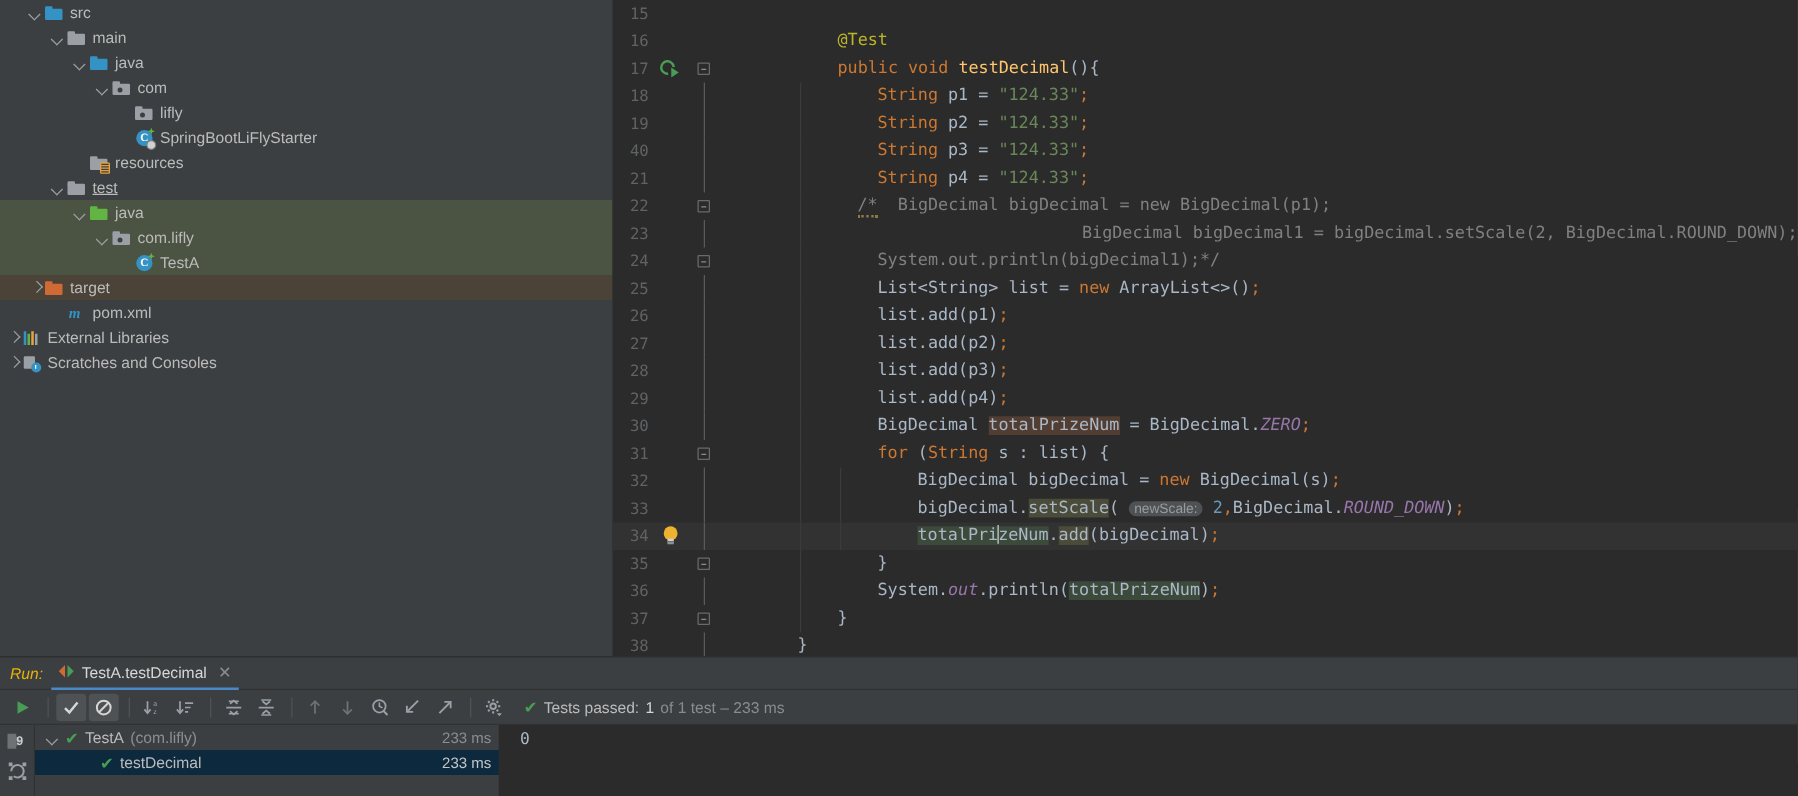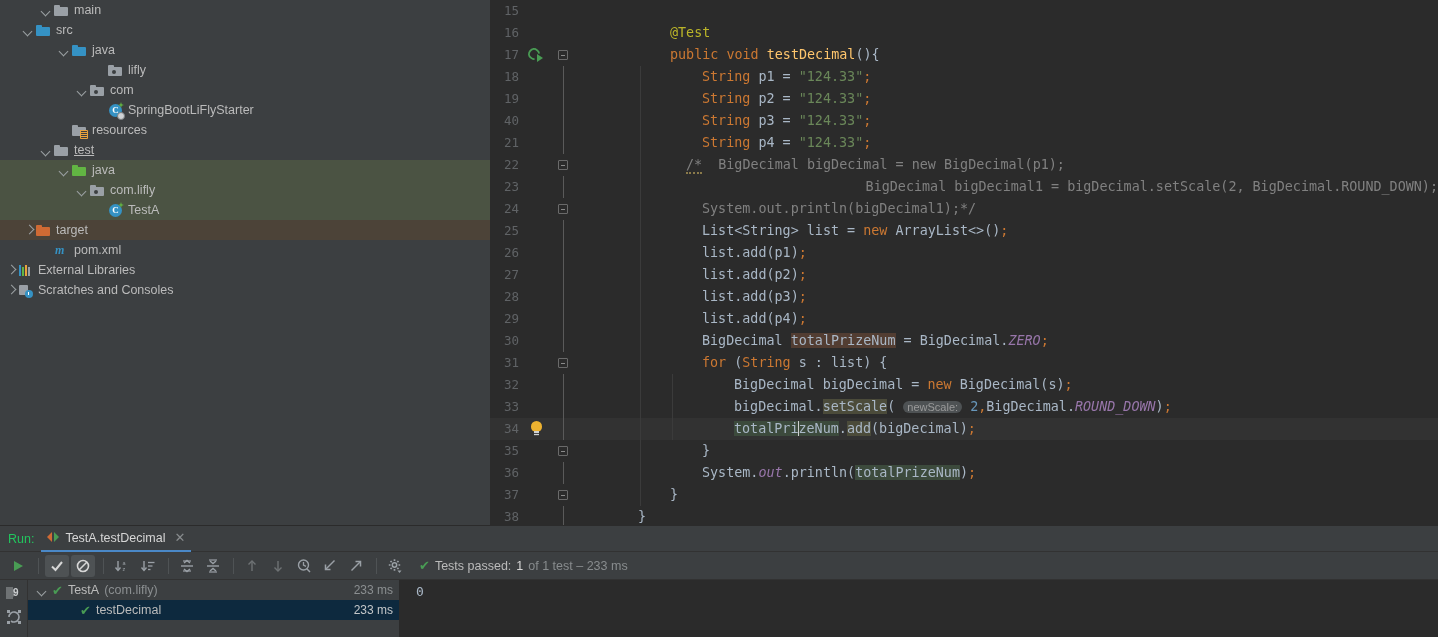--- a/index.html
+++ b/index.html
@@ -247,21 +247,21 @@
     width: 1438px; height: 112px;
     background: #3c3f41;
     border-top: 1px solid #2b2b2b;
   }
   #run-tabbar {
     position: relative; height: 26px;
     display: flex; align-items: center;
     font-size: 12.5px; color: #bbbbbb;
     border-bottom: 1px solid #323232;
   }
-  #run-label { padding: 0 7px 0 8px; color:#22c55e; }
+  #run-label { padding: 0 7px 0 8px; color:#eab308;font-style:italic; }
   .run-tab {
     display:flex; align-items:center; gap:6px;
     height: 26px; padding: 0 6px 0 6px;
     border-bottom: 2px solid #4a88c7;
     color: #d6d6d6;
   }
   .tab-ico {
     position:relative; width:12px;height:11px;
   }
   .tab-ico .lft{
@@ -320,71 +320,71 @@
 
   
   .g { position:absolute; left:50%; top:50%; transform:translate(-50%,-50%); }
 </style>
 </head>
 <body>
 
 <div id="app">
 
   <div id="project-tree">
+      <div class="tree-row" style="padding-left: 22px;">
+        <span class="tw-arrow expanded"></span>
+        <span class="tw-icon">
+          <span class="ic-folder f-blue">
+            <span class="tab"></span>
+            <span class="body"></span>
+          </span>
+        </span>
+        <span class="tw-label">src</span>
+      </div>
       <div class="tree-row" style="padding-left: 40px;">
         <span class="tw-arrow expanded"></span>
         <span class="tw-icon">
           <span class="ic-folder f-grey">
             <span class="tab"></span>
             <span class="body"></span>
           </span>
         </span>
         <span class="tw-label">main</span>
       </div>
-      <div class="tree-row" style="padding-left: 22px;">
-        <span class="tw-arrow expanded"></span>
-        <span class="tw-icon">
-          <span class="ic-folder f-blue">
-            <span class="tab"></span>
-            <span class="body"></span>
-          </span>
-        </span>
-        <span class="tw-label">src</span>
-      </div>
       <div class="tree-row" style="padding-left: 58px;">
         <span class="tw-arrow expanded"></span>
         <span class="tw-icon">
           <span class="ic-folder f-blue">
             <span class="tab"></span>
             <span class="body"></span>
           </span>
         </span>
         <span class="tw-label">java</span>
       </div>
+      <div class="tree-row" style="padding-left: 76px;">
+        <span class="tw-arrow expanded"></span>
+        <span class="tw-icon">
+          <span class="ic-pkg">
+            <span class="tab"></span>
+            <span class="body"></span>
+            <span class="dot"></span>
+          </span>
+        </span>
+        <span class="tw-label">com</span>
+      </div>
       <div class="tree-row" style="padding-left: 94px;">
         <span class="tw-arrow "></span>
         <span class="tw-icon">
           <span class="ic-pkg">
             <span class="tab"></span>
             <span class="body"></span>
             <span class="dot"></span>
           </span>
         </span>
         <span class="tw-label">lifly</span>
-      </div>
-      <div class="tree-row" style="padding-left: 76px;">
-        <span class="tw-arrow expanded"></span>
-        <span class="tw-icon">
-          <span class="ic-pkg">
-            <span class="tab"></span>
-            <span class="body"></span>
-            <span class="dot"></span>
-          </span>
-        </span>
-        <span class="tw-label">com</span>
       </div>
       <div class="tree-row" style="padding-left: 94px;">
         <span class="tw-arrow "></span>
         <span class="tw-icon">
           <span class="ic-class">C<span class="spark"></span><span class="boot"></span></span>
         </span>
         <span class="tw-label">SpringBootLiFlyStarter</span>
       </div>
       <div class="tree-row" style="padding-left: 58px;">
         <span class="tw-arrow "></span>

